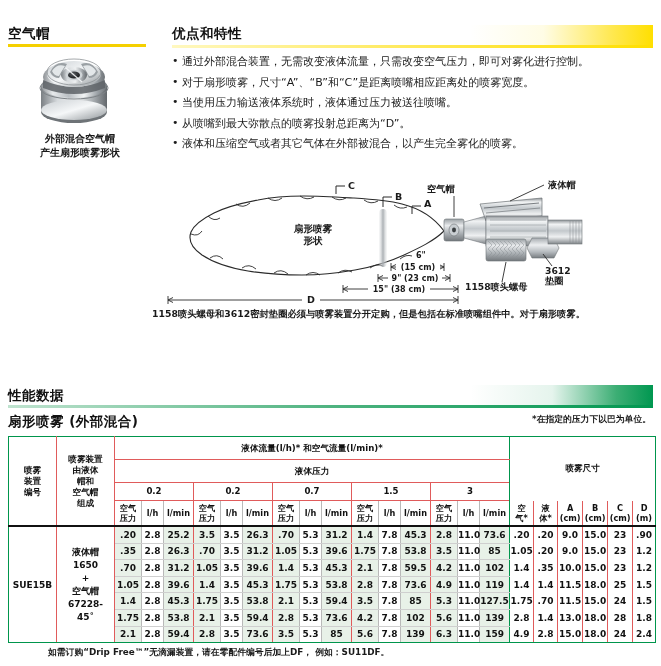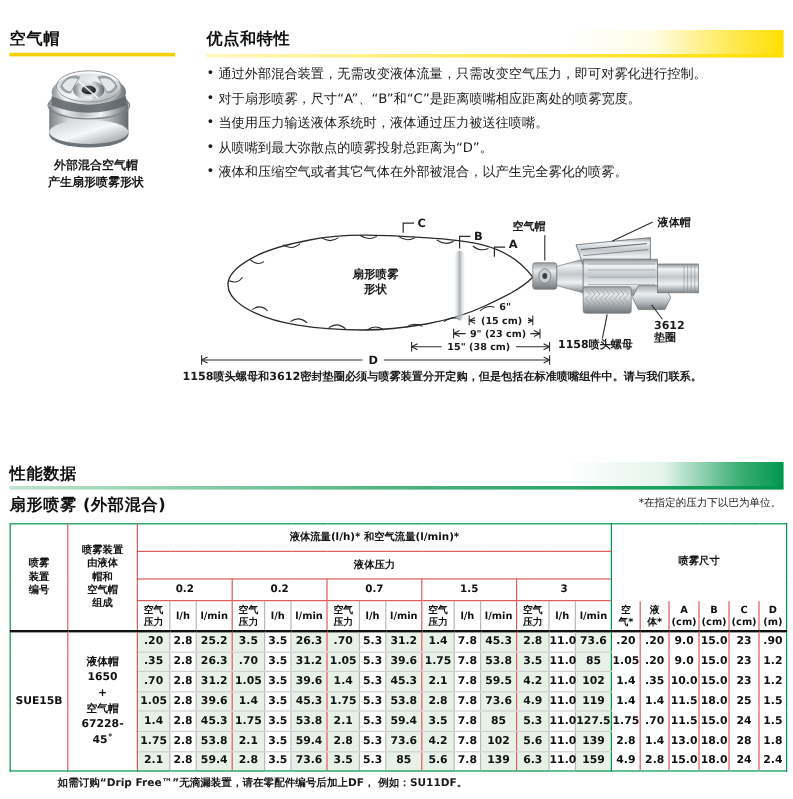--- a/index.html
+++ b/index.html
@@ -172,21 +172,21 @@
     font-weight: bold;
     color: #1a1a1a;
     white-space: nowrap;
     margin-left: 40px;
   }
   .star-note {
     position: absolute;
     right: 10px;
     top: 414px;
     font-size: 8.8px;
-    font-weight: normal;
+    font-weight: bold;
     white-space: nowrap;
   }
 </style>
 </head>
 <body>
 
 <div class="sec-head" style="left:8px; top:24px;">
   <div class="title">空气帽</div>
 </div>
 <div class="rule-yellow short" style="left:8px; top:44px; width:138px;"></div>
@@ -414,21 +414,21 @@
       <path d="M18 124 L308 124"></path>
       <path d="M18 120 L18 128 M308 120 L308 128"></path>
       <path d="M18 124 l5 -2.5 M18 124 l5 2.5"></path>
       <path d="M308 124 l-5 -2.5 M308 124 l-5 2.5"></path>
     </g>
     <rect x="152" y="118" width="18" height="11" fill="#fff"></rect>
     <text x="161" y="127" font-family="DejaVu Sans, sans-serif" font-size="9.5" font-weight="bold" fill="#1a1a1a" text-anchor="middle">D</text>
   </svg>
 </div>
 
-<div class="diag-note">1158喷头螺母和3612密封垫圈必须与喷雾装置分开定购，但是包括在标准喷嘴组件中。请与我们联系。</div>
+<div class="diag-note">1158喷头螺母和3612密封垫圈必须与喷雾装置分开定购，但是包括在标准喷嘴组件中。对于扇形喷雾。</div>
 
 <div class="sec-head" style="left:8px; top:386px;">
   <div class="title">性能数据</div>
 </div>
 <div class="grad-green" style="left:470px; top:385px; width:183px;"></div>
 <div class="grad-green-line" style="left:8px; top:405px; width:645px;"></div>
 
 <div class="sec-head" style="left:8px; top:412px;">
   <div class="title">扇形喷雾 (外部混合)</div>
 </div>

